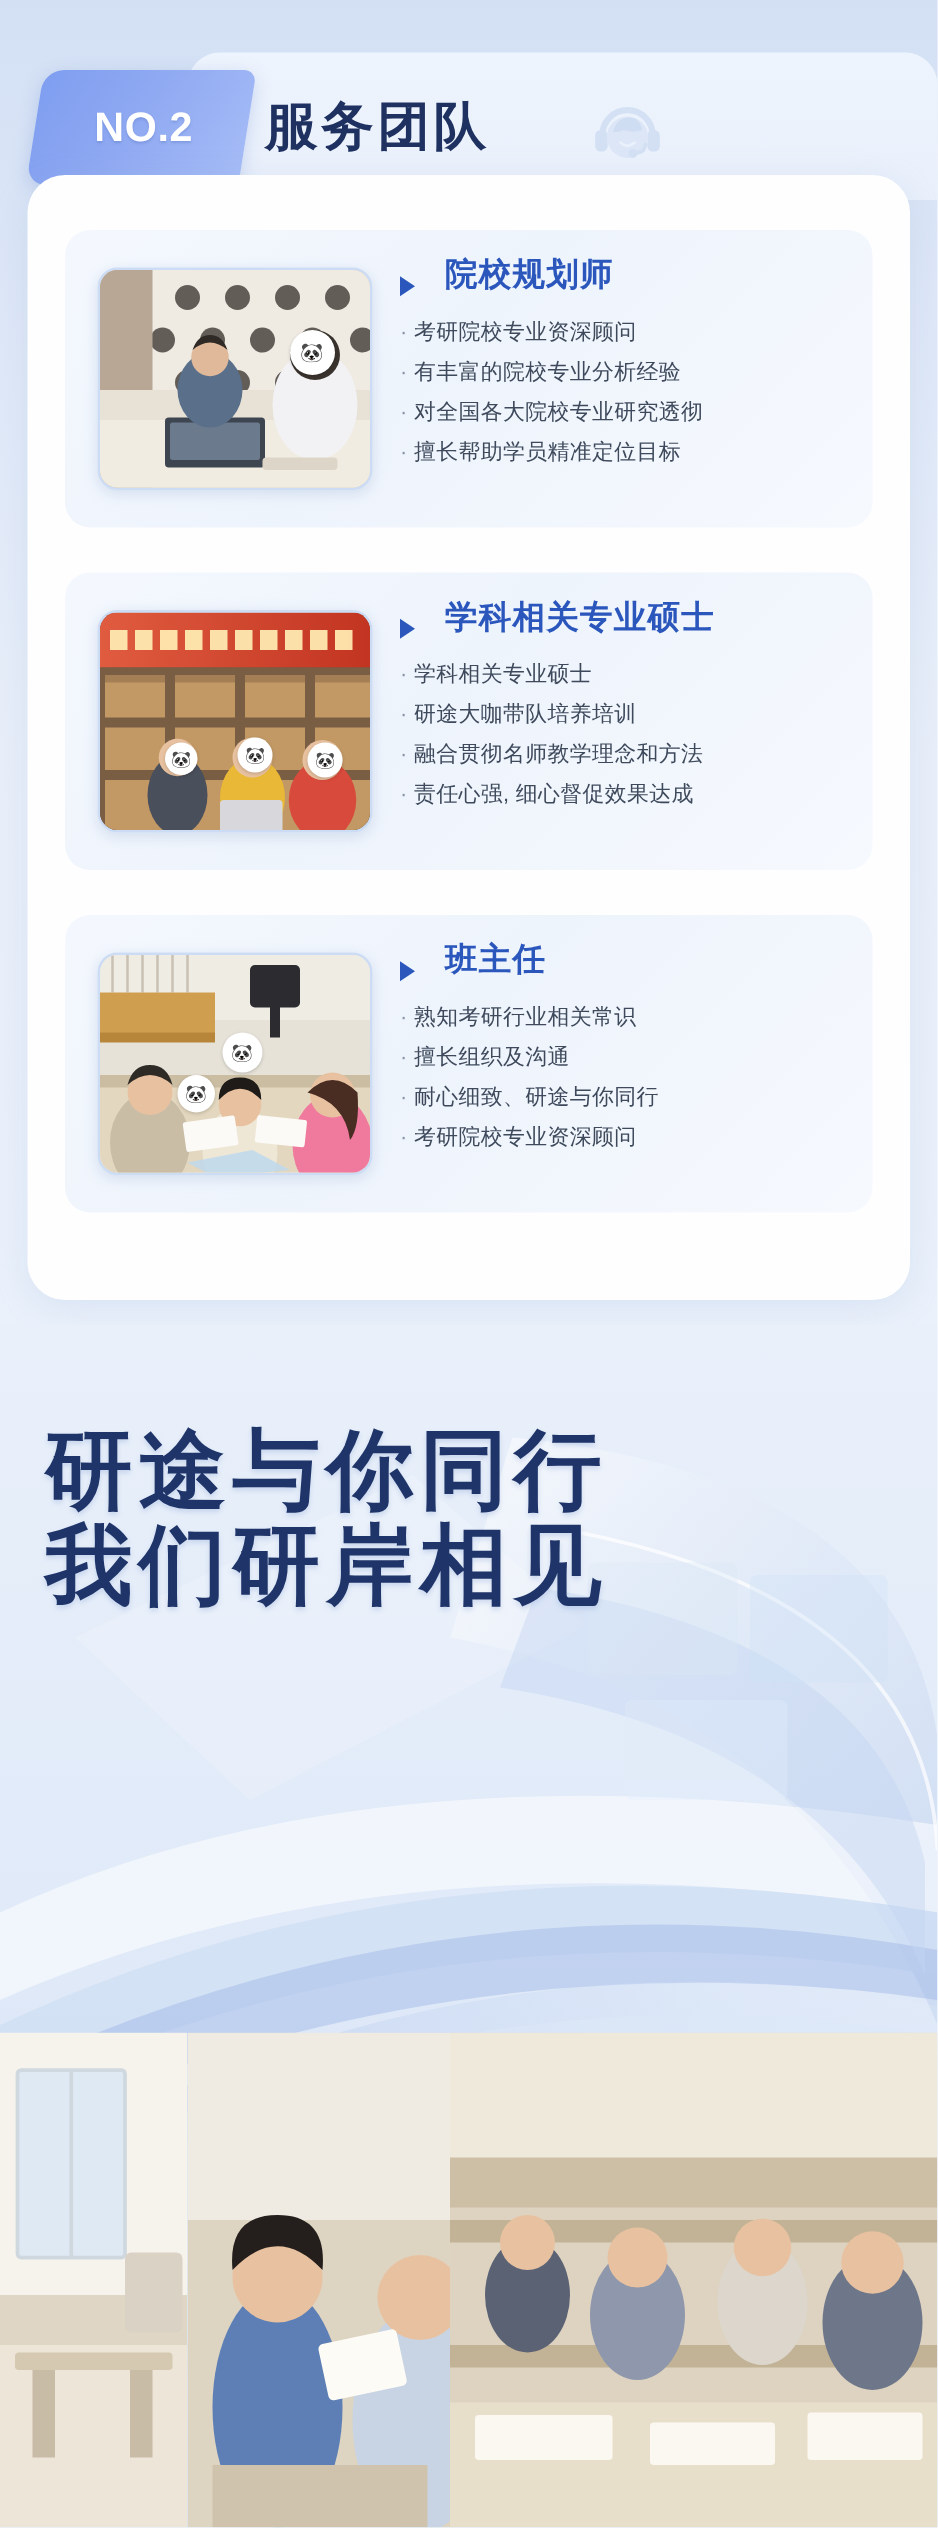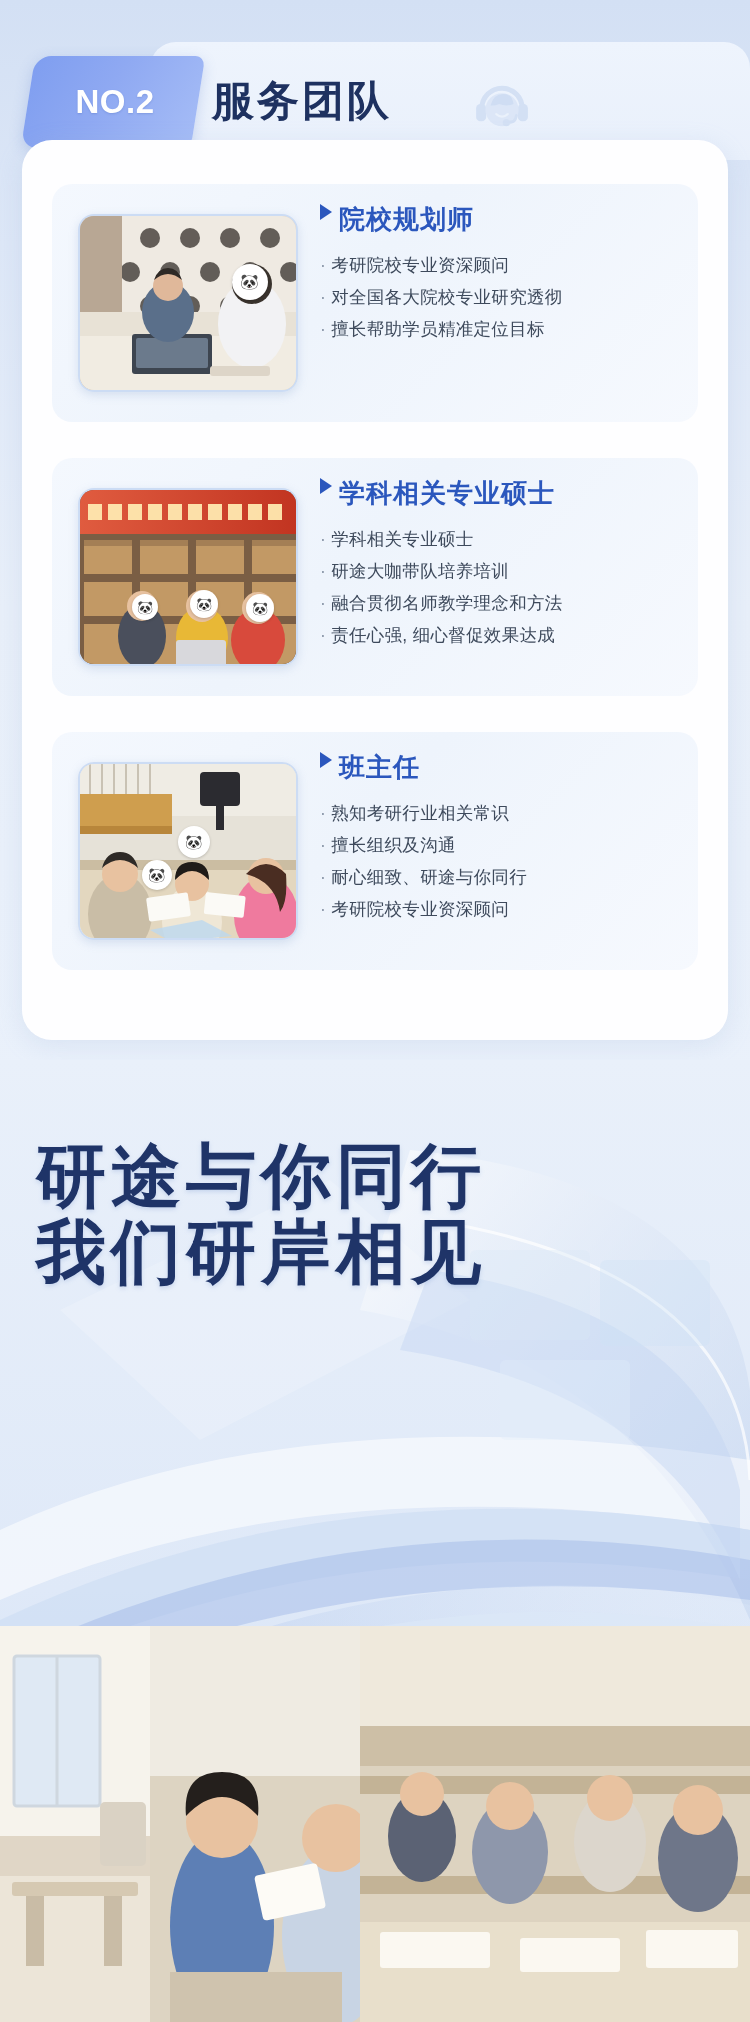--- a/index.html
+++ b/index.html
@@ -63,21 +63,21 @@
   }
   .photo .ph-inner { position: absolute; inset: 0; }
   .emoji-mask {
     position: absolute; border-radius: 50%;
     background: #fff; display: flex; align-items: center; justify-content: center;
     font-size: 15px; box-shadow: 0 1px 3px rgba(0,0,0,.18);
   }
 
   .card-body { position: absolute; left: 268px; top: 18px; width: 372px; }
   .card-title {
-    display: flex; align-items: flex-start; gap: 7px;
+    display: flex; align-items: flex-end; gap: 24px;
     font-size: 26px; font-weight: bold; color: #2b57bd; letter-spacing: 1px;
     margin-bottom: 12px;
   }
   .tri {
     width: 0; height: 0; border-left: 12px solid #2b57bd;
     border-top: 8px solid transparent; border-bottom: 8px solid transparent;
     flex: 0 0 auto; margin-top: 2px;
   }
   .bullet {
     font-size: 17.5px; color: #3e4a5c; line-height: 32px;
@@ -162,20 +162,21 @@
         </svg>
       </div>
       <div class="emoji-mask" style="left:152px; top:48px; width:36px; height:36px;">🐼</div>
     </div>
     <div class="card-body">
       <div class="card-title">
         <span class="tri"></span>
         <span>院校规划师</span>
       </div>
       <div class="bullet"><span class="dot">·</span><span>考研院校专业资深顾问</span></div>
+      <div class="bullet"><span class="dot">·</span><span>有丰富的院校专业分析经验</span></div>
       <div class="bullet"><span class="dot">·</span><span>对全国各大院校专业研究透彻</span></div>
       <div class="bullet"><span class="dot">·</span><span>擅长帮助学员精准定位目标</span></div>
     </div>
   </div>
 
   <div class="card c2">
     <div class="photo">
       <div class="ph-inner">
         <svg viewBox="0 0 220 178" width="220" height="178" preserveAspectRatio="none">
           <rect width="220" height="178" fill="#6b5542"></rect>

